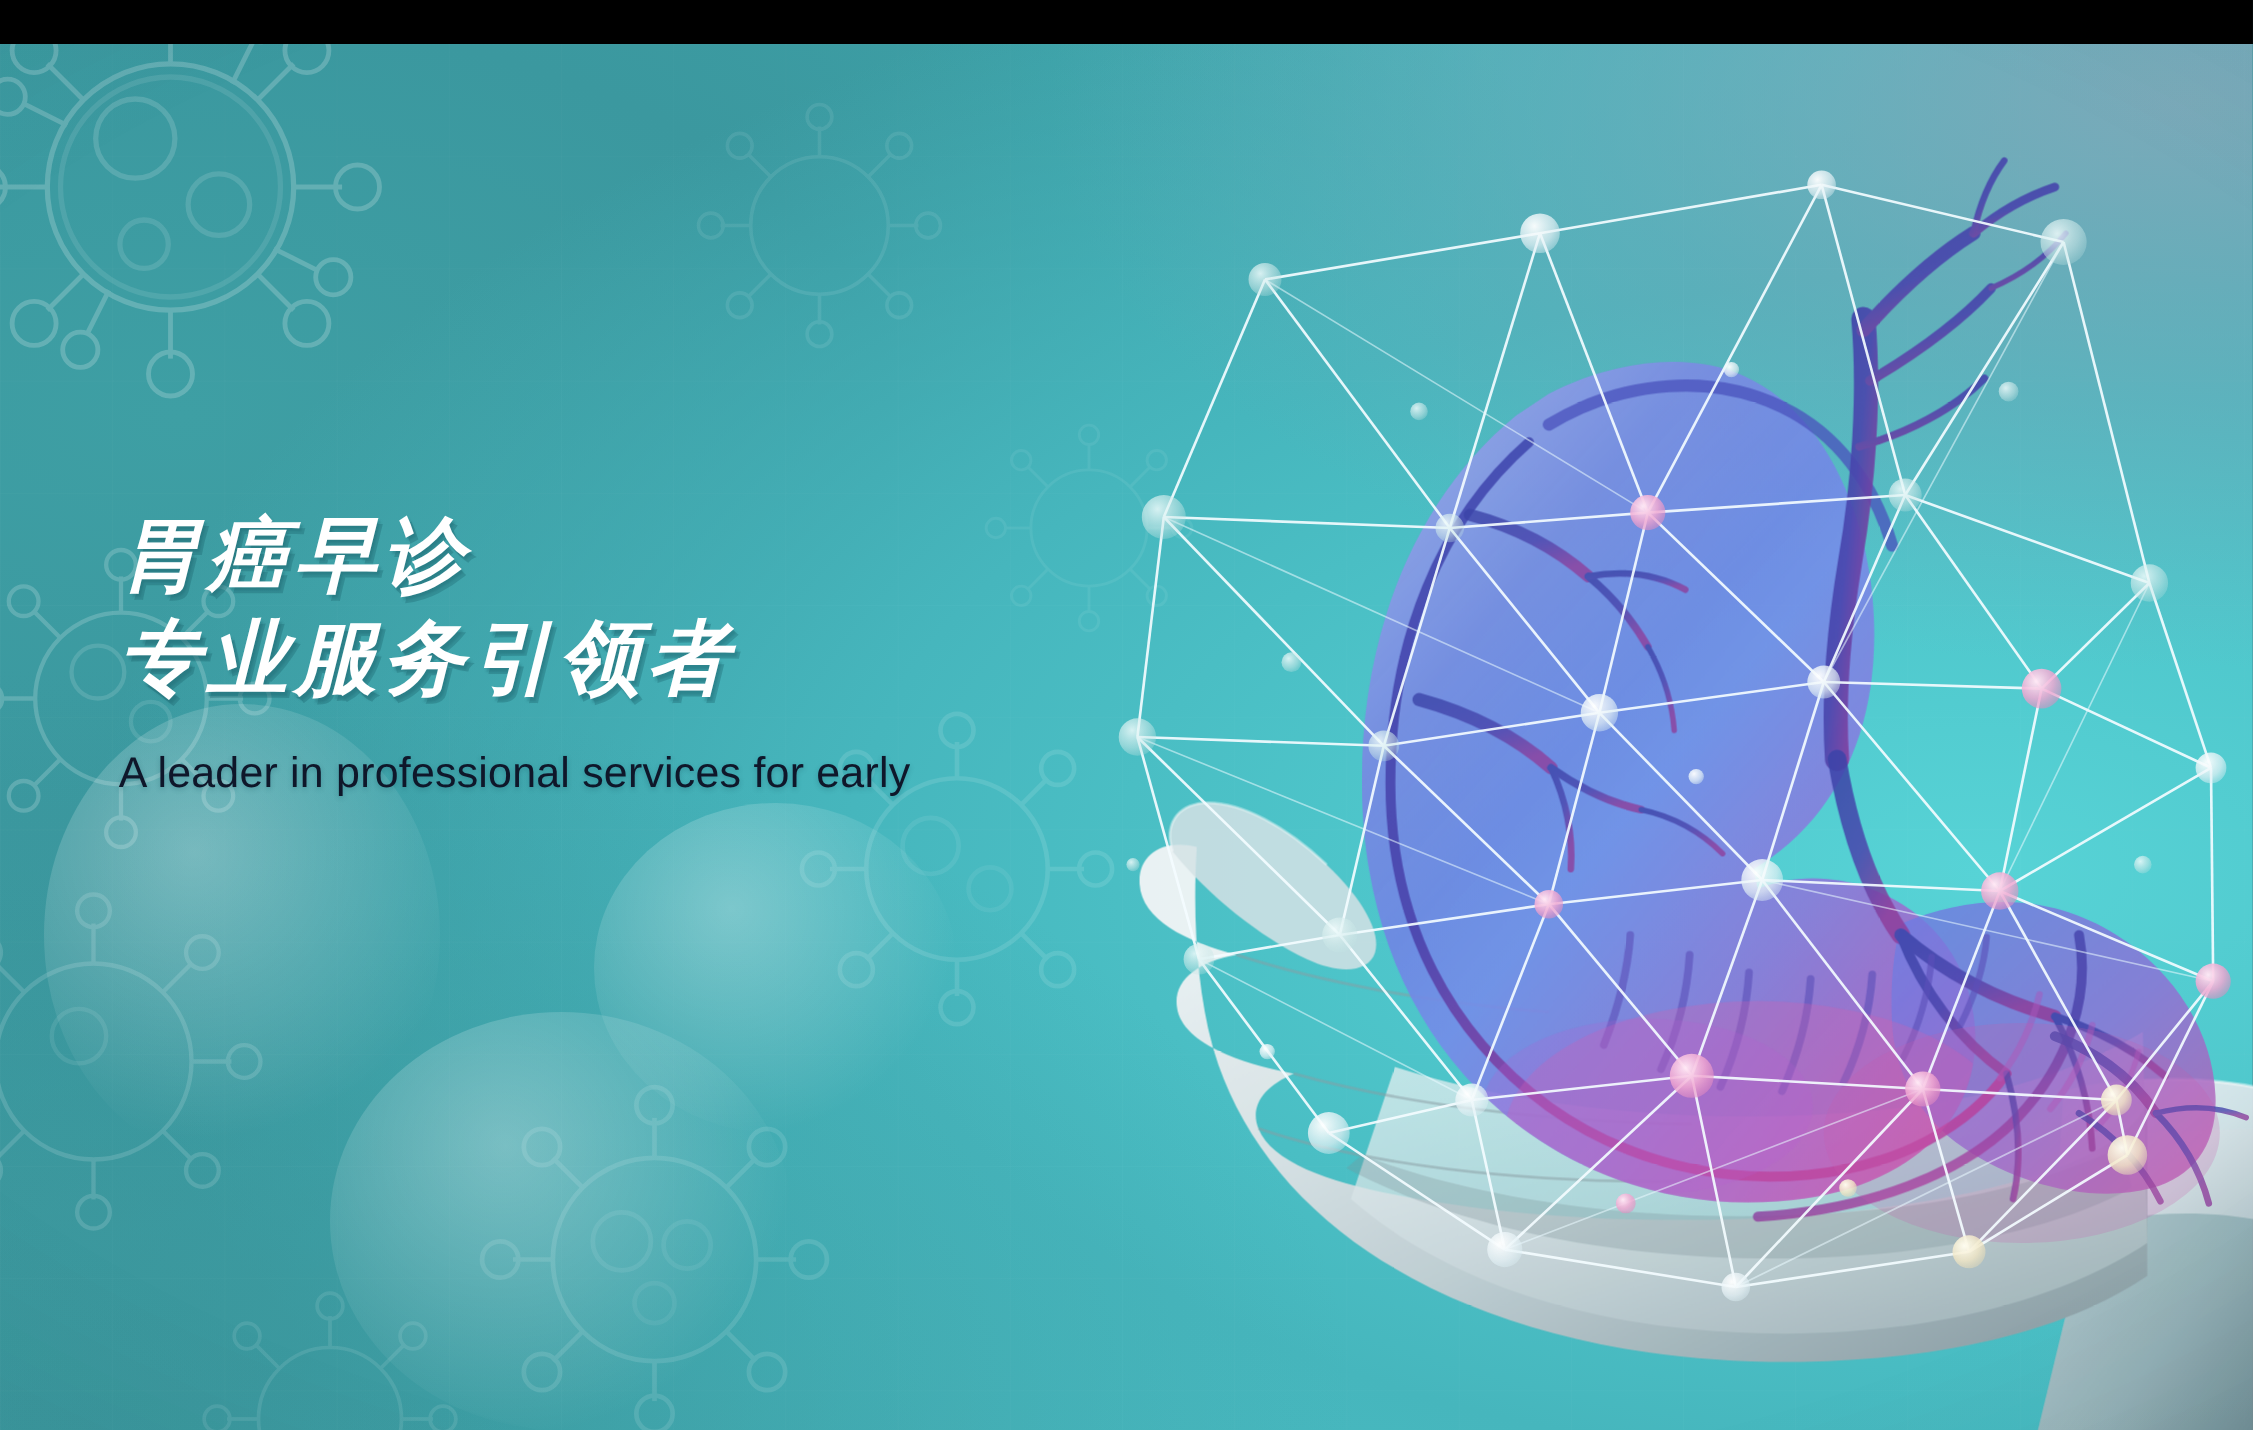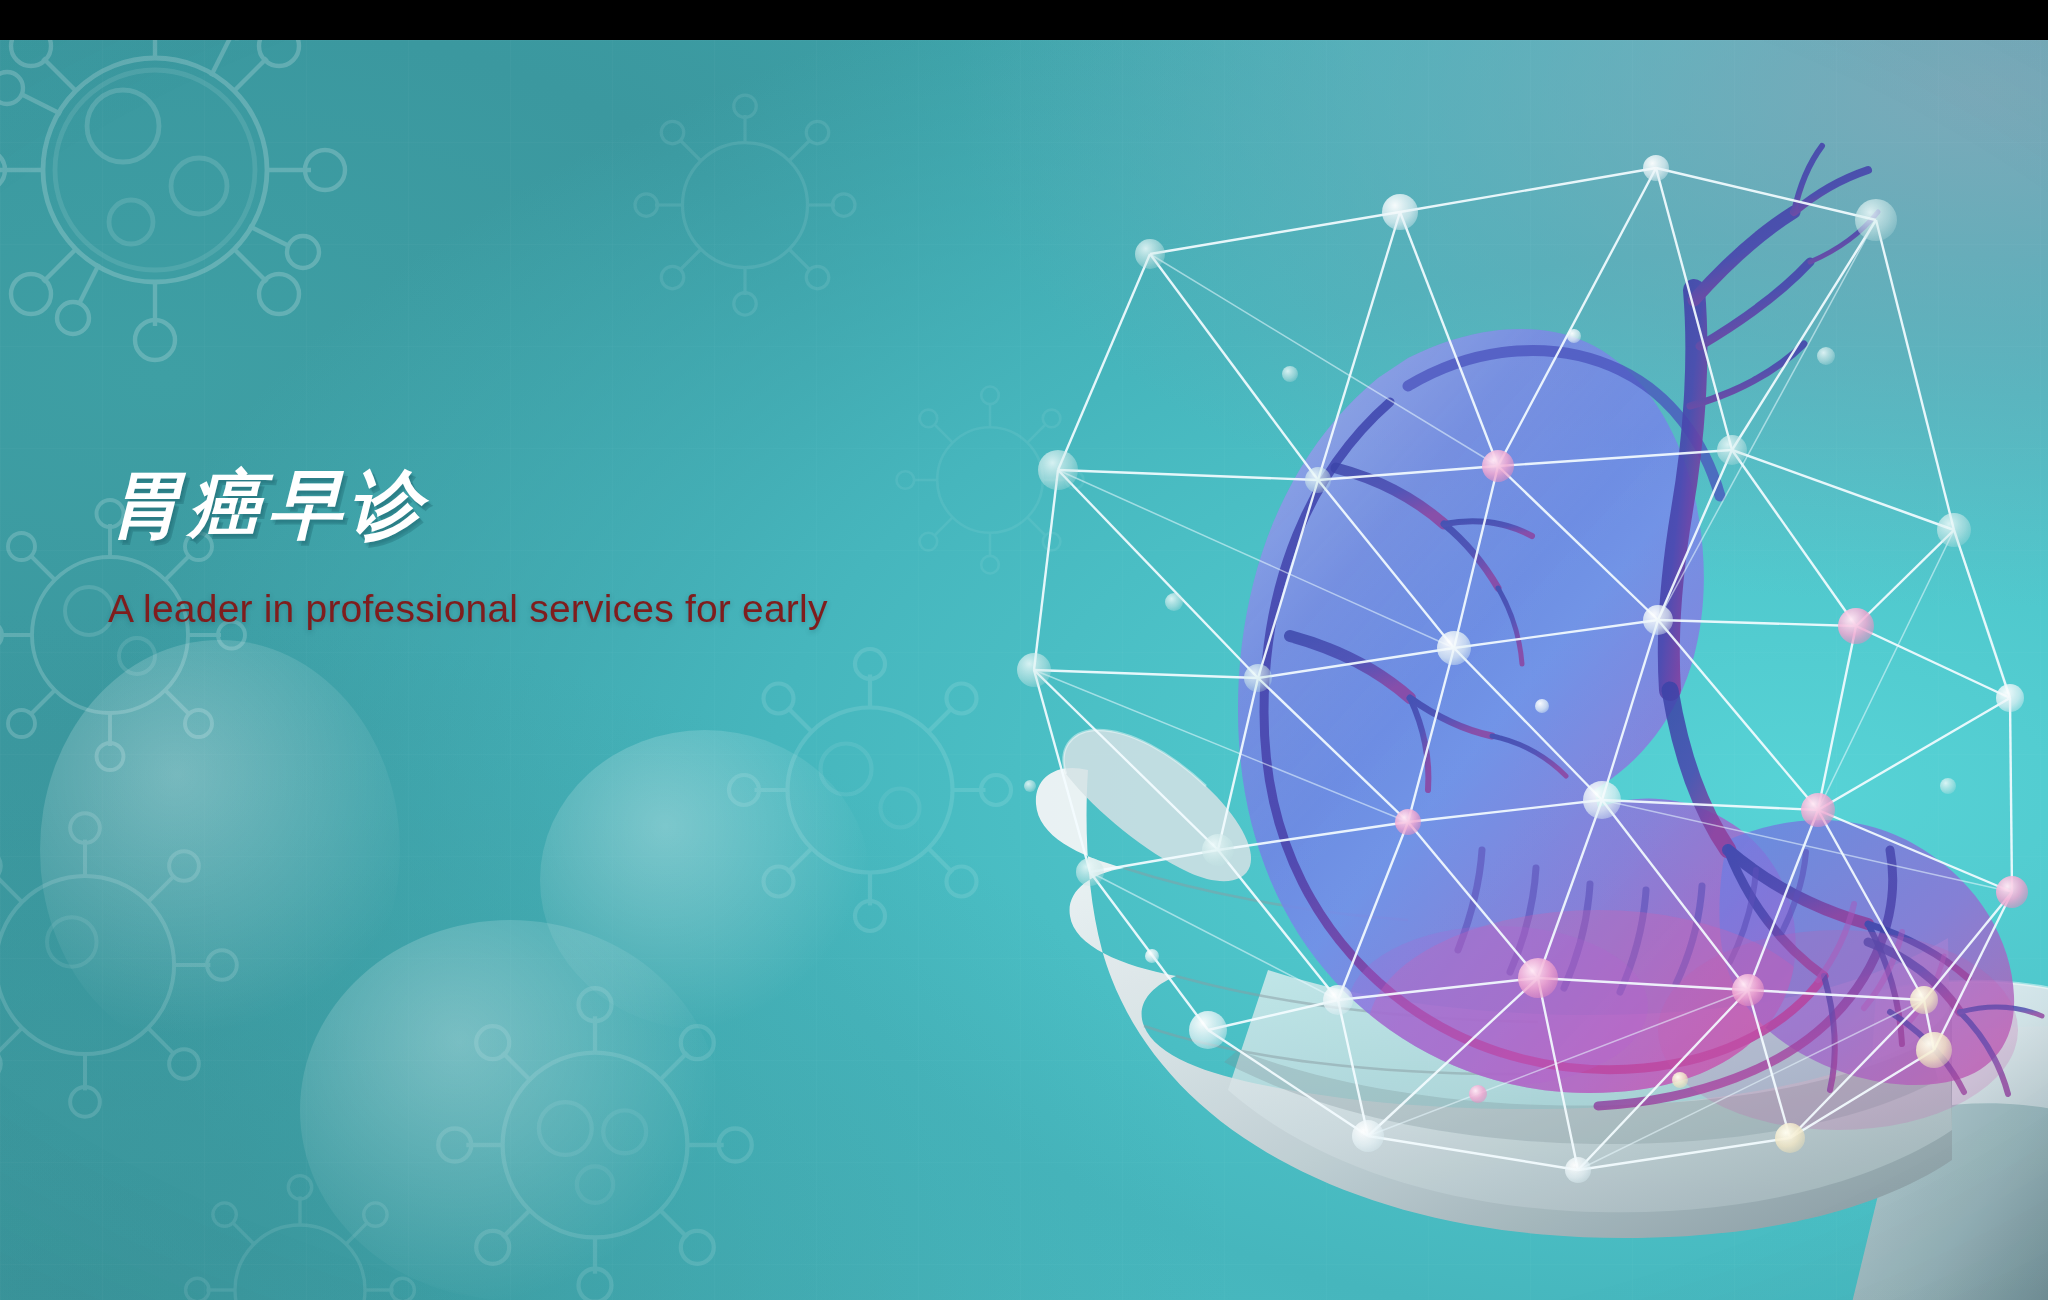--- a/index.html
+++ b/index.html
@@ -79,21 +79,21 @@
     font-size:74px;
     line-height:94px;
     letter-spacing:6px;
     white-space:nowrap;
     text-shadow:
       4px 5px 0 rgba(24,92,104,.30),
       2px 3px 2px rgba(20,80,92,.25);
   }
   .subtitle{
     margin-top:26px;
-    color:#7f1d1d;
+    color:#0f172a;
     font-size:39px;
     line-height:62px;
     font-weight:400;
     letter-spacing:.2px;
     max-width:800px;
     text-shadow:0 2px 5px rgba(20,80,92,.30);
   }
 
   
   .art{
@@ -686,18 +686,19 @@
         <circle cx="92" cy="636" r="6" fill="url(#nodeMint)"></circle>
       </g>
     </svg>
   </div>
 
   <div class="bg-vignette"></div>
   <div class="bg-bottomstrip"></div>
 
   <div class="copy">
     <div class="headline">胃癌早诊</div>
+    <div class="headline l2">专业服务引领者</div>
     <div class="subtitle">
       <div>A leader in professional services for early</div>
     </div>
   </div>
 
 </div>
 
 </body></html>

